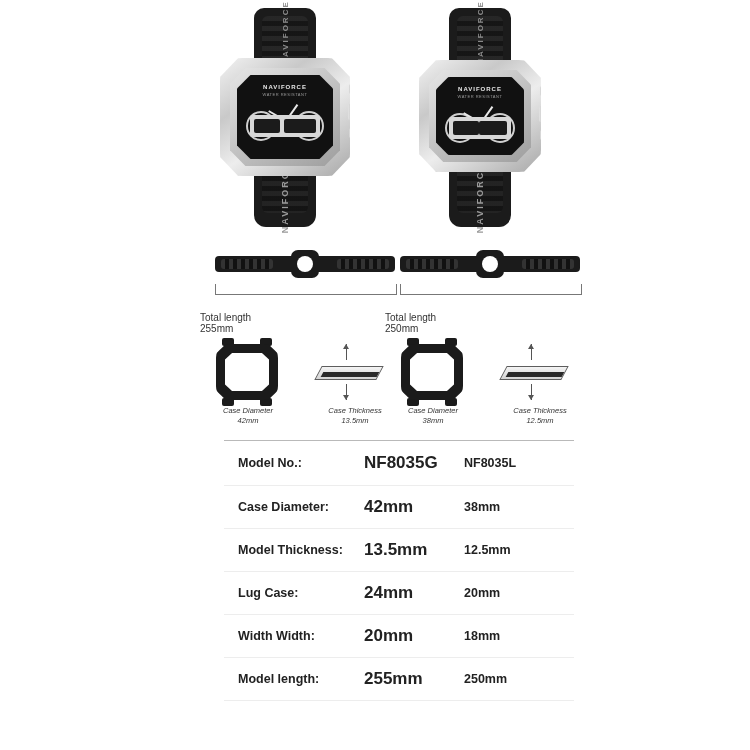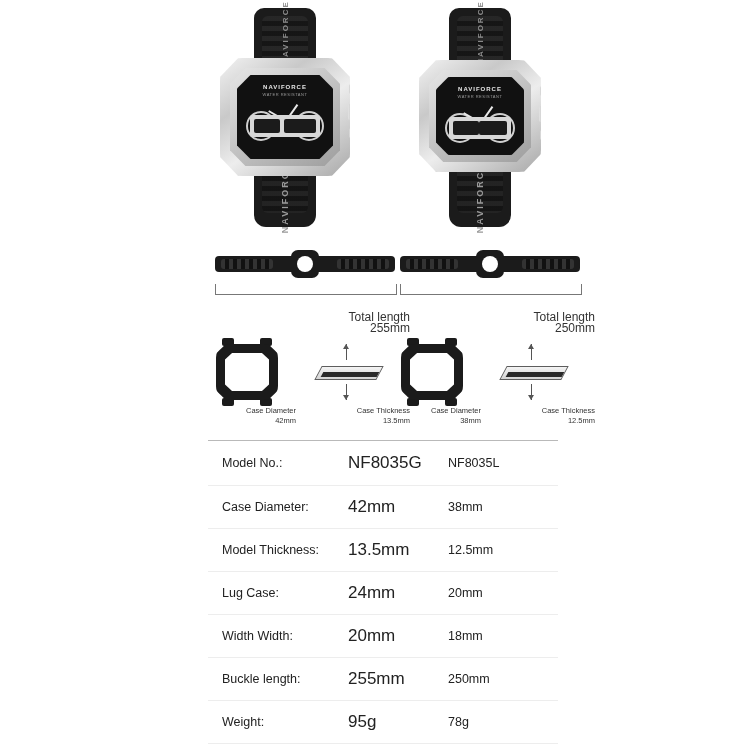--- a/index.html
+++ b/index.html
@@ -114,51 +114,51 @@
   .band .bar:after{content:"";position:absolute;right:6px;top:3px;width:52px;height:10px;
     background:repeating-linear-gradient(90deg,#333 0 4px,#111 4px 8px);border-radius:3px;}
   .band .hub{position:absolute;left:50%;top:6px;margin-left:-14px;width:28px;height:28px;
     background:#1b1b1b;border-radius:7px;}
   .band .hub:after{content:"";position:absolute;left:50%;top:50%;margin:-8px 0 0 -8px;
     width:16px;height:16px;background:#fff;border-radius:50%;}
 
   .measure{position:relative;height:26px;width:180px;margin:0 auto;}
   .measure .line{position:absolute;top:0;left:0;width:180px;height:10px;
     border-left:1px solid #777;border-right:1px solid #777;border-bottom:1px solid #777;}
-  .mlabel{text-align:right;font-size:12px;color:#333;line-height:11px;margin-top:2px;}
+  .mlabel{text-align:left;font-size:10px;color:#333;line-height:11px;margin-top:2px;}
 
   .row2{position:relative;height:86px;margin-top:6px;}
   .caseicon{position:absolute;left:16px;top:4px;width:62px;height:56px;}
   .caseicon .outer{position:absolute;inset:0;background:#1b1b1b;border-radius:14px;
     clip-path:polygon(16% 0,84% 0,100% 17%,100% 83%,84% 100%,16% 100%,0 83%,0 17%);}
   .caseicon .inner{position:absolute;left:9px;top:9px;right:9px;bottom:9px;background:#fff;
     clip-path:polygon(16% 0,84% 0,100% 17%,100% 83%,84% 100%,16% 100%,0 83%,0 17%);}
   .caseicon .lug{position:absolute;width:12px;height:8px;background:#1b1b1b;border-radius:2px;}
   .caseicon .lug.tl{left:6px;top:-6px}.caseicon .lug.tr{right:6px;top:-6px}
   .caseicon .lug.bl{left:6px;bottom:-6px}.caseicon .lug.br{right:6px;bottom:-6px}
-  .capt{position:absolute;text-align:right;font-size:7.5px;color:#333;line-height:10px;}
+  .capt{position:absolute;text-align:center;font-size:7.5px;color:#333;line-height:10px;font-style:italic;}
   .capt.c1{left:0;top:66px;width:96px;}
   .capt.c2{left:100px;top:66px;width:110px;}
 
   .thick{position:absolute;left:108px;top:4px;width:80px;height:56px;}
   .thick .arrowup,.thick .arrowdn{position:absolute;left:38px;width:1px;height:16px;background:#555;}
   .thick .arrowup{top:0}
   .thick .arrowdn{bottom:0}
   .thick .arrowup:before{content:"";position:absolute;left:-3px;top:0;border-left:3.5px solid transparent;
     border-right:3.5px solid transparent;border-bottom:5px solid #555;}
   .thick .arrowdn:after{content:"";position:absolute;left:-3px;bottom:0;border-left:3.5px solid transparent;
     border-right:3.5px solid transparent;border-top:5px solid #555;}
   .thick .slab{position:absolute;left:10px;top:22px;width:60px;height:12px;
     background:linear-gradient(180deg,#f4f4f4,#d4d4d4);border:1px solid #5d5d5d;
     transform:skewX(-28deg);}
   .thick .slab2{position:absolute;left:14px;top:28px;width:56px;height:5px;background:#2a2a2a;
     transform:skewX(-28deg);}
 
   
-  .table{position:absolute;left:208px;top:440px;width:350px;}
+  .table{position:absolute;left:224px;top:440px;width:350px;font-weight:bold;}
   .tbl-top{border-top:1px solid #b9b9b9;}
   .trow{display:flex;align-items:center;height:42px;border-bottom:1px solid #ededed;}
   .trow.first{height:44px;}
   .c-label{width:140px;font-size:12.5px;color:#222;padding-left:14px;box-sizing:border-box;}
   .c-v1{width:100px;font-size:17px;color:#222;}
   .c-v2{width:100px;font-size:12.5px;color:#222;}
 </style>
 </head>
 <body>
 
@@ -338,24 +338,19 @@
         <div class="c-label">Lug Case:</div>
         <div class="c-v1">24mm</div>
         <div class="c-v2">20mm</div>
       </div>
       <div class="trow">
         <div class="c-label">Width Width:</div>
         <div class="c-v1">20mm</div>
         <div class="c-v2">18mm</div>
       </div>
       <div class="trow">
-        <div class="c-label">Buckle length:</div>
+        <div class="c-label">Model length:</div>
         <div class="c-v1">255mm</div>
         <div class="c-v2">250mm</div>
       </div>
-      <div class="trow">
-        <div class="c-label">Weight:</div>
-        <div class="c-v1">95g</div>
-        <div class="c-v2">78g</div>
-      </div>
     </div>
 
 </div>
 
 </body></html>

